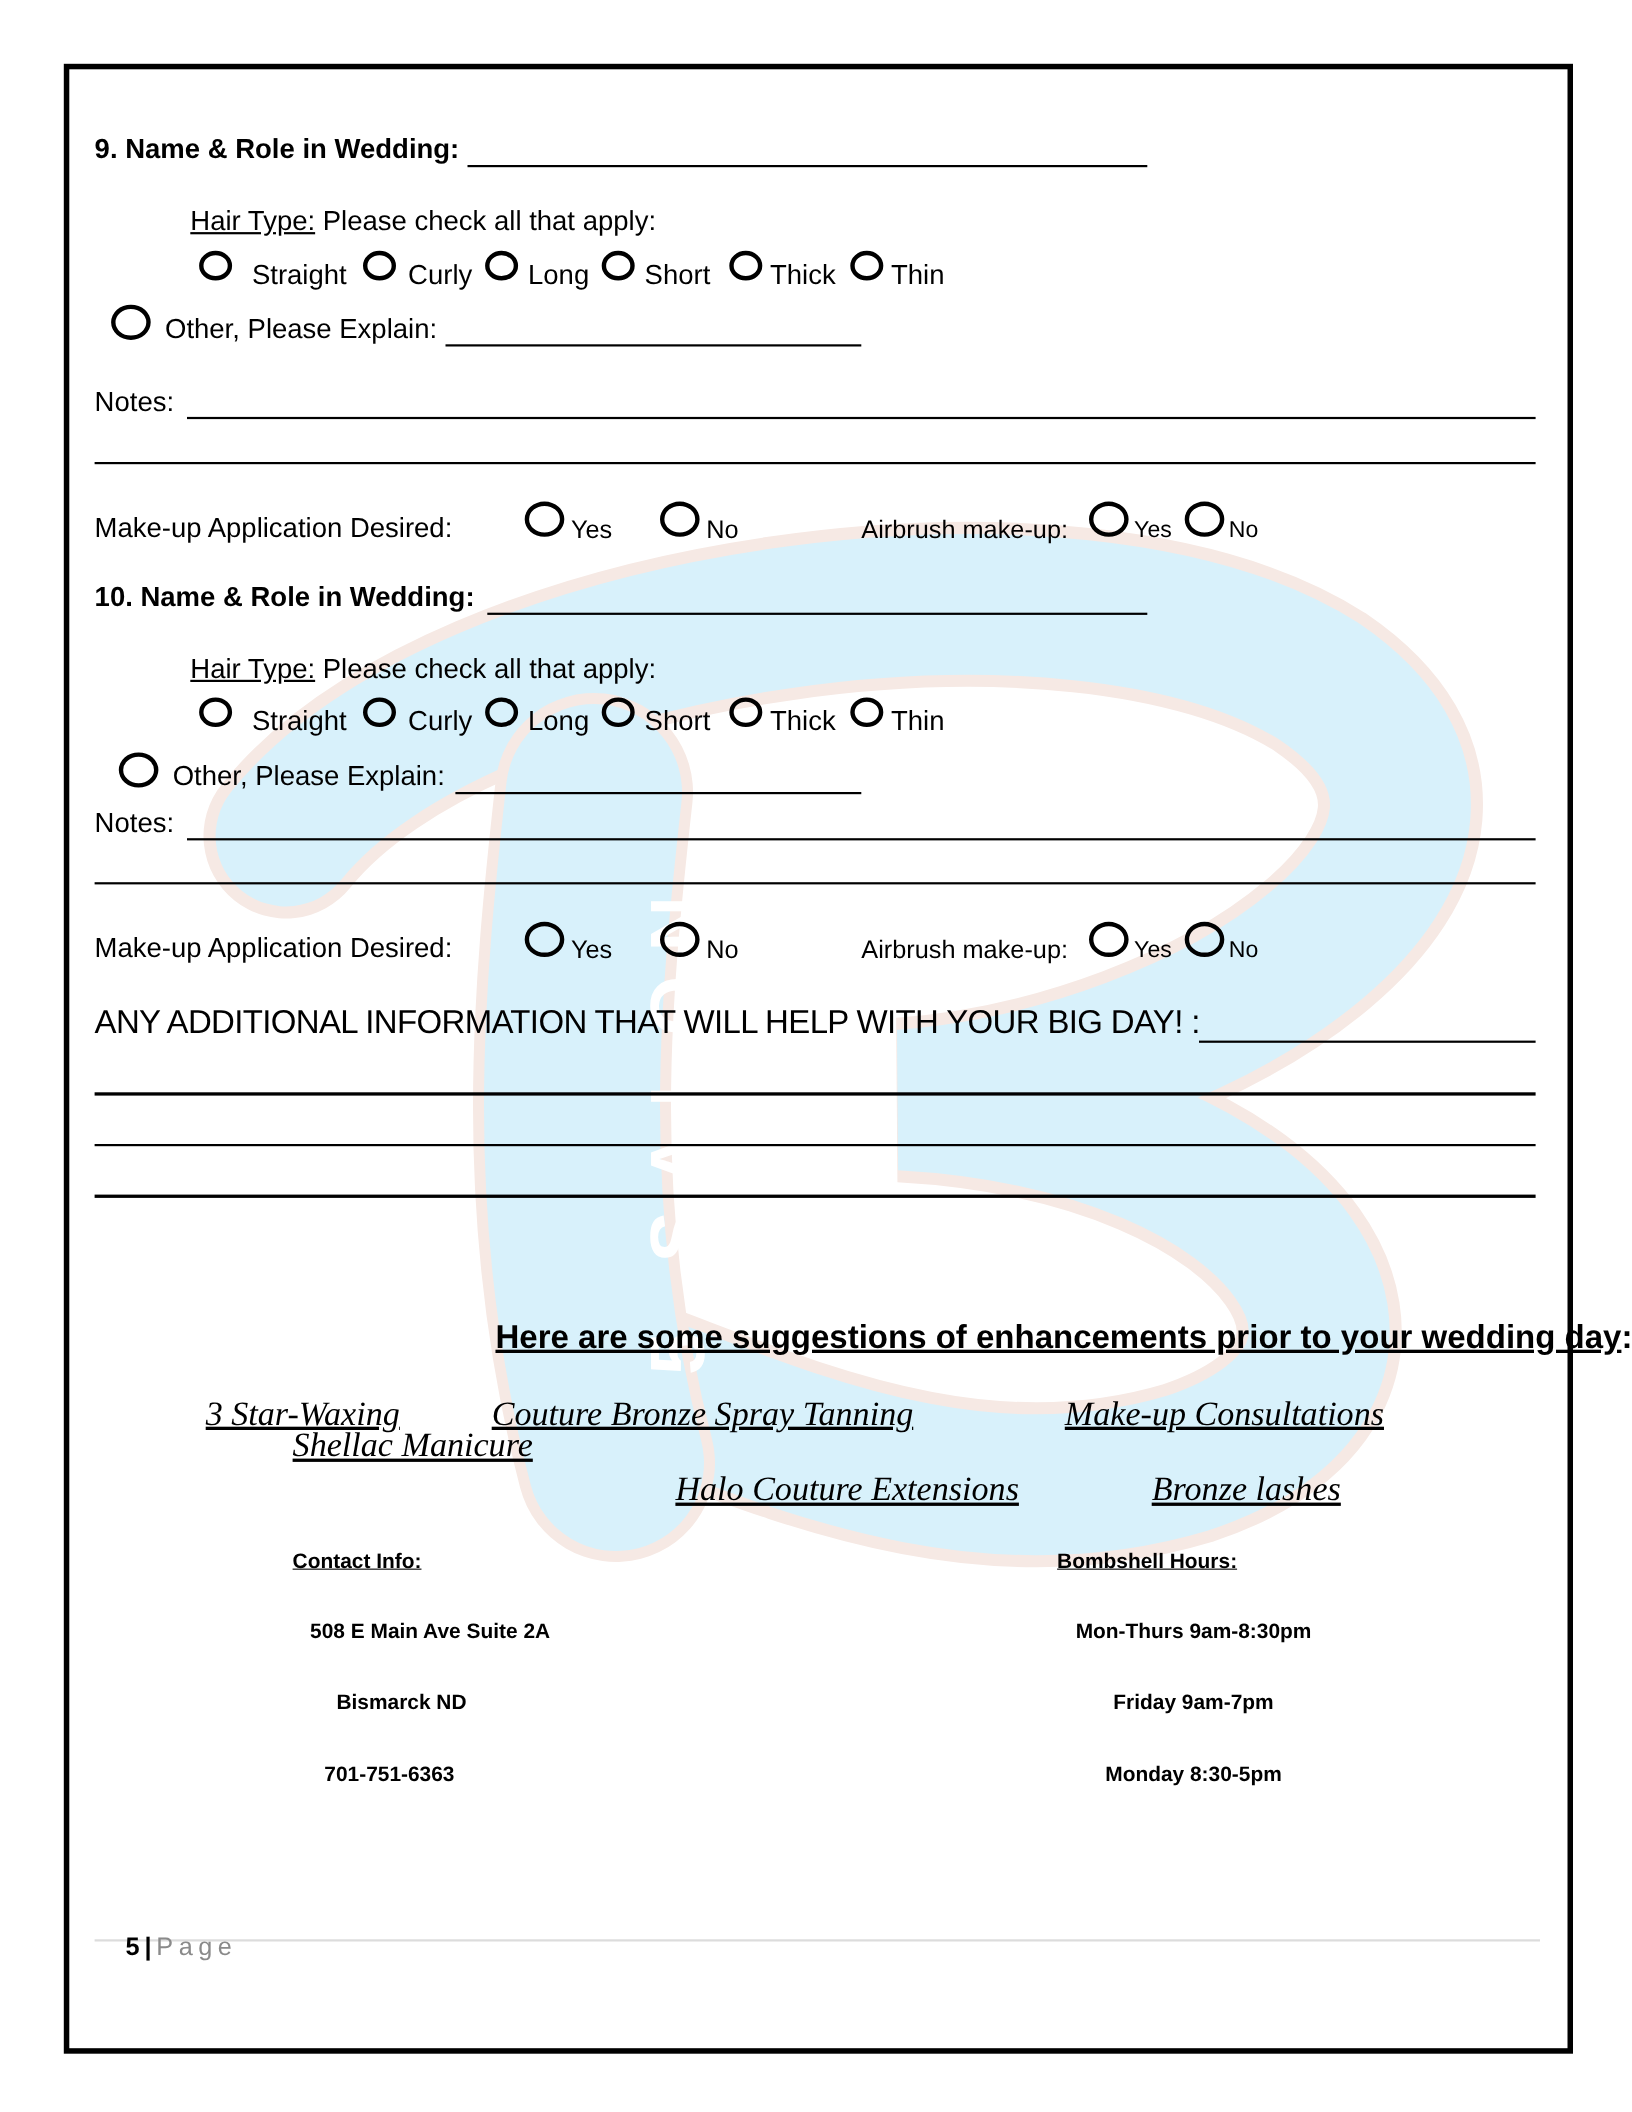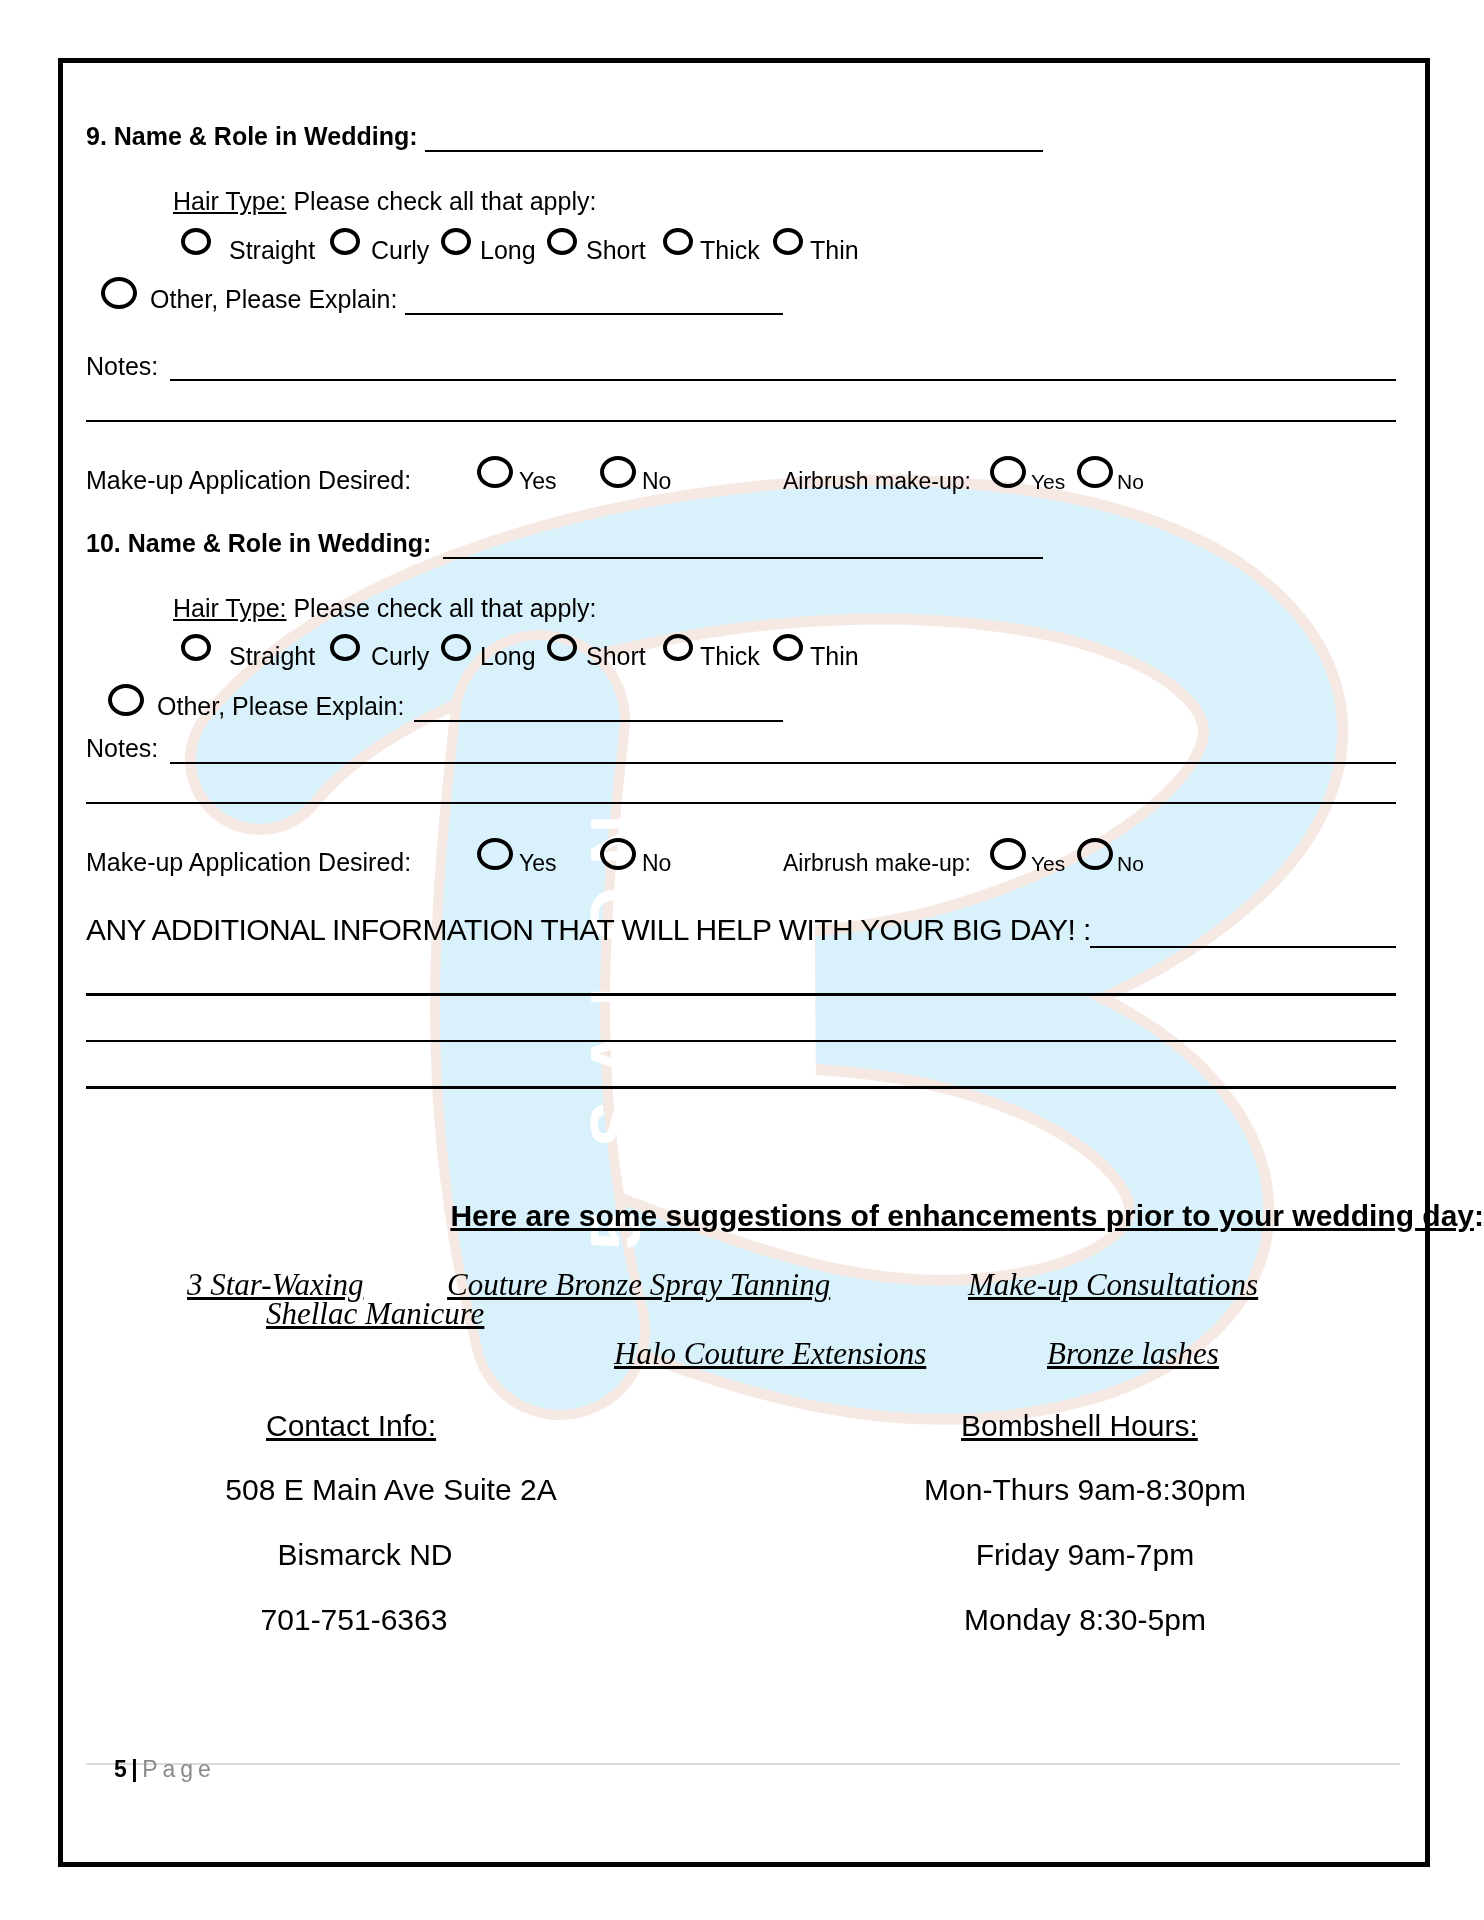--- a/index.html
+++ b/index.html
@@ -12,21 +12,21 @@
   .lbl { font-size:25px; }
   .bold { font-weight:bold; }
   .uline { text-decoration:underline; }
   .hline { position:absolute; height:0; border-top:2px solid #000; }
   .hline.thick { border-top-width:3px; }
   .radio { position:absolute; width:30px; height:27px; border:4px solid #000; border-radius:50%;
            box-sizing:border-box; background:transparent; cursor:pointer; }
   .radio.big { width:36px; height:32px; }
   .opt { position:absolute; font-size:25px; white-space:nowrap; }
   .serif-i { font-family:"Liberation Serif", serif; font-style:italic; font-size:31px; text-decoration:underline; }
-  .contact { font-size:30px; font-weight:normal; }
+  .contact { font-size:19px; font-weight:bold; }
   .footer-sep { position:absolute; left:86px; top:1763px; width:1314px; height:0; border-top:2px solid #dcdcdc; }
   .pagenum { font-size:23px; font-weight:bold; }
   .pagetxt { font-size:23px; color:#8a8a8a; letter-spacing:5px; }
 </style>
 </head>
 <body>
 
 <svg class="watermark" viewBox="0 0 1484 1920">
   <g fill="none" stroke-linecap="round">
     <path d="M260 760 C 420 560, 980 480, 1200 620 C 1420 770, 1100 980, 820 1000 C 1180 1020, 1320 1250, 1080 1330 C 880 1390, 700 1300, 560 1250" stroke="#f6e9e4" stroke-width="150"></path>

